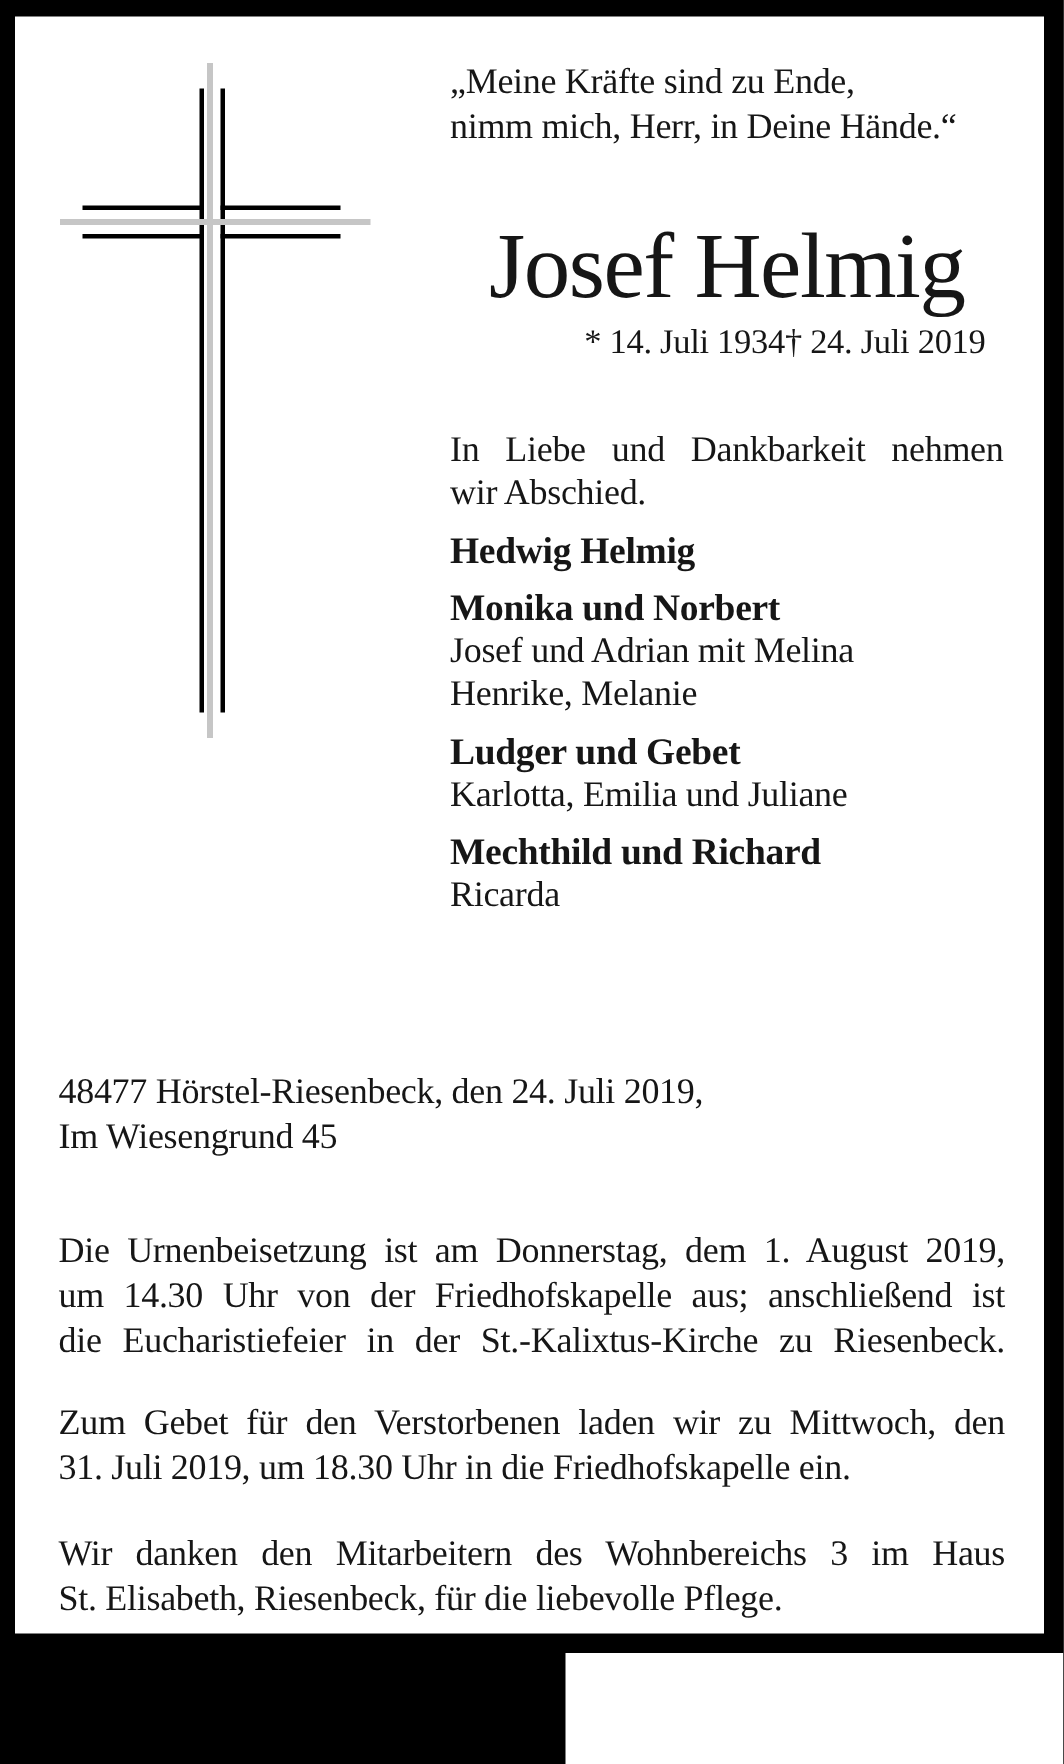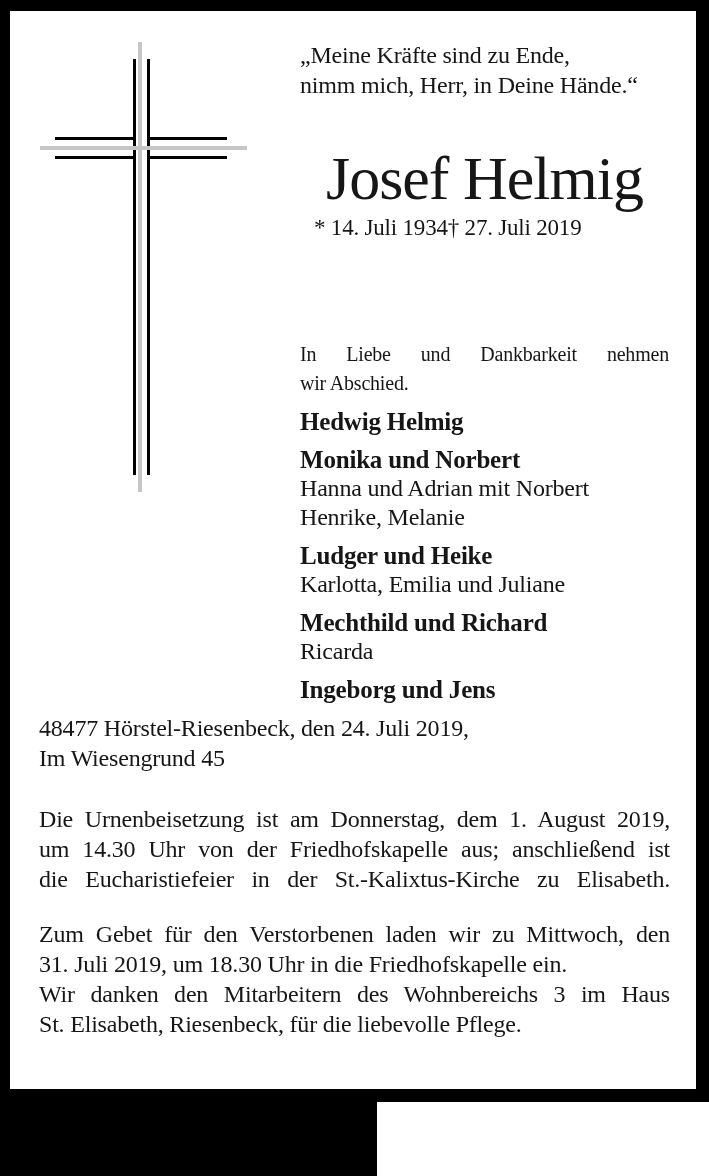--- a/index.html
+++ b/index.html
@@ -52,29 +52,29 @@
     margin-top: 44px;
     font-size: 62px;
     line-height: 68px;
     text-align: center;
     letter-spacing: -1px;
     white-space: nowrap;
   }
   .dates {
     margin-top: 1px;
     display: flex;
-    justify-content: flex-start;
+    justify-content: flex-end;
     padding: 0 12px 0 14px;
     font-size: 23px;
     line-height: 29px;
     letter-spacing: -0.2px;
   }
   .intro {
-    margin-top: 98px;
-    font-size: 20px;
+    margin-top: 44px;
+    font-size: 24px;
     line-height: 29px;
     letter-spacing: -0.2px;
   }
   .family { margin-top: 0; }
   .fline {
     font-size: 24px;
     line-height: 29px;
     letter-spacing: -0.2px;
     white-space: nowrap;
   }
@@ -88,23 +88,23 @@
   .bottom-block {
     position: absolute;
     left: 29px;
     top: 702px;
     width: 631px;
     font-size: 24px;
     line-height: 30px;
     letter-spacing: -0.2px;
   }
   .para { margin: 0; }
-  .p-funeral { margin-top: 31px; }
+  .p-funeral { margin-top: 46px; }
   .p-prayer  { margin-top: 25px; }
-  .p-thanks  { }
+  .p-thanks  { margin-top: 27px; }
   .ln { white-space: nowrap; }
   .jl {
     text-align: justify;
     text-align-last: justify;
   }
   .jline {
     text-align: justify;
     text-align-last: justify;
   }
 
@@ -138,51 +138,50 @@
     <div class="right-col">
       <div class="quote">
         <div class="ln">„Meine Kräfte sind zu Ende,</div>
         <div class="ln">nimm mich, Herr, in Deine Hände.“</div>
       </div>
 
       <div class="name">Josef Helmig</div>
 
       <div class="dates">
         <span>*  14. Juli 1934</span>
-        <span>† 27. Juli 2019</span>
+        <span>† 24. Juli 2019</span>
       </div>
 
       <div class="intro">
         <div class="jline">In Liebe und Dankbarkeit nehmen</div>
         <div class="ln">wir Abschied.</div>
       </div>
 
       <div class="family">
         <div class="fline bold">Hedwig Helmig</div>
         <div class="fline bold">Monika und Norbert</div>
-        <div class="fline">Hanna und Adrian mit Norbert</div>
+        <div class="fline">Josef und Adrian mit Melina</div>
         <div class="fline">Henrike, Melanie</div>
-        <div class="fline bold">Ludger und Heike</div>
+        <div class="fline bold">Ludger und Gebet</div>
         <div class="fline">Karlotta, Emilia und Juliane</div>
         <div class="fline bold">Mechthild und Richard</div>
         <div class="fline">Ricarda</div>
-        <div class="fline bold">Ingeborg und Jens</div>
       </div>
     </div>
 
     <div class="bottom-block">
       <div class="para">
         <div class="ln">48477 Hörstel-Riesenbeck, den 24. Juli 2019,</div>
         <div class="ln">Im Wiesengrund 45</div>
       </div>
 
       <div class="para p-funeral">
         <div class="jl ln">Die Urnenbeisetzung ist am Donnerstag, dem 1. August 2019,</div>
         <div class="jl ln">um 14.30 Uhr von der Friedhofskapelle aus; anschließend ist</div>
-        <div class="jl ln">die Eucharistiefeier in der St.-Kalixtus-Kirche zu Elisabeth.</div>
+        <div class="jl ln">die Eucharistiefeier in der St.-Kalixtus-Kirche zu Riesenbeck.</div>
       </div>
 
       <div class="para p-prayer">
         <div class="jl ln">Zum Gebet für den Verstorbenen laden wir zu Mittwoch, den</div>
         <div class="ln">31. Juli 2019, um 18.30 Uhr in die Friedhofskapelle ein.</div>
       </div>
 
       <div class="para p-thanks">
         <div class="jl ln">Wir danken den Mitarbeitern des Wohnbereichs 3 im Haus</div>
         <div class="ln">St. Elisabeth, Riesenbeck, für die liebevolle Pflege.</div>

